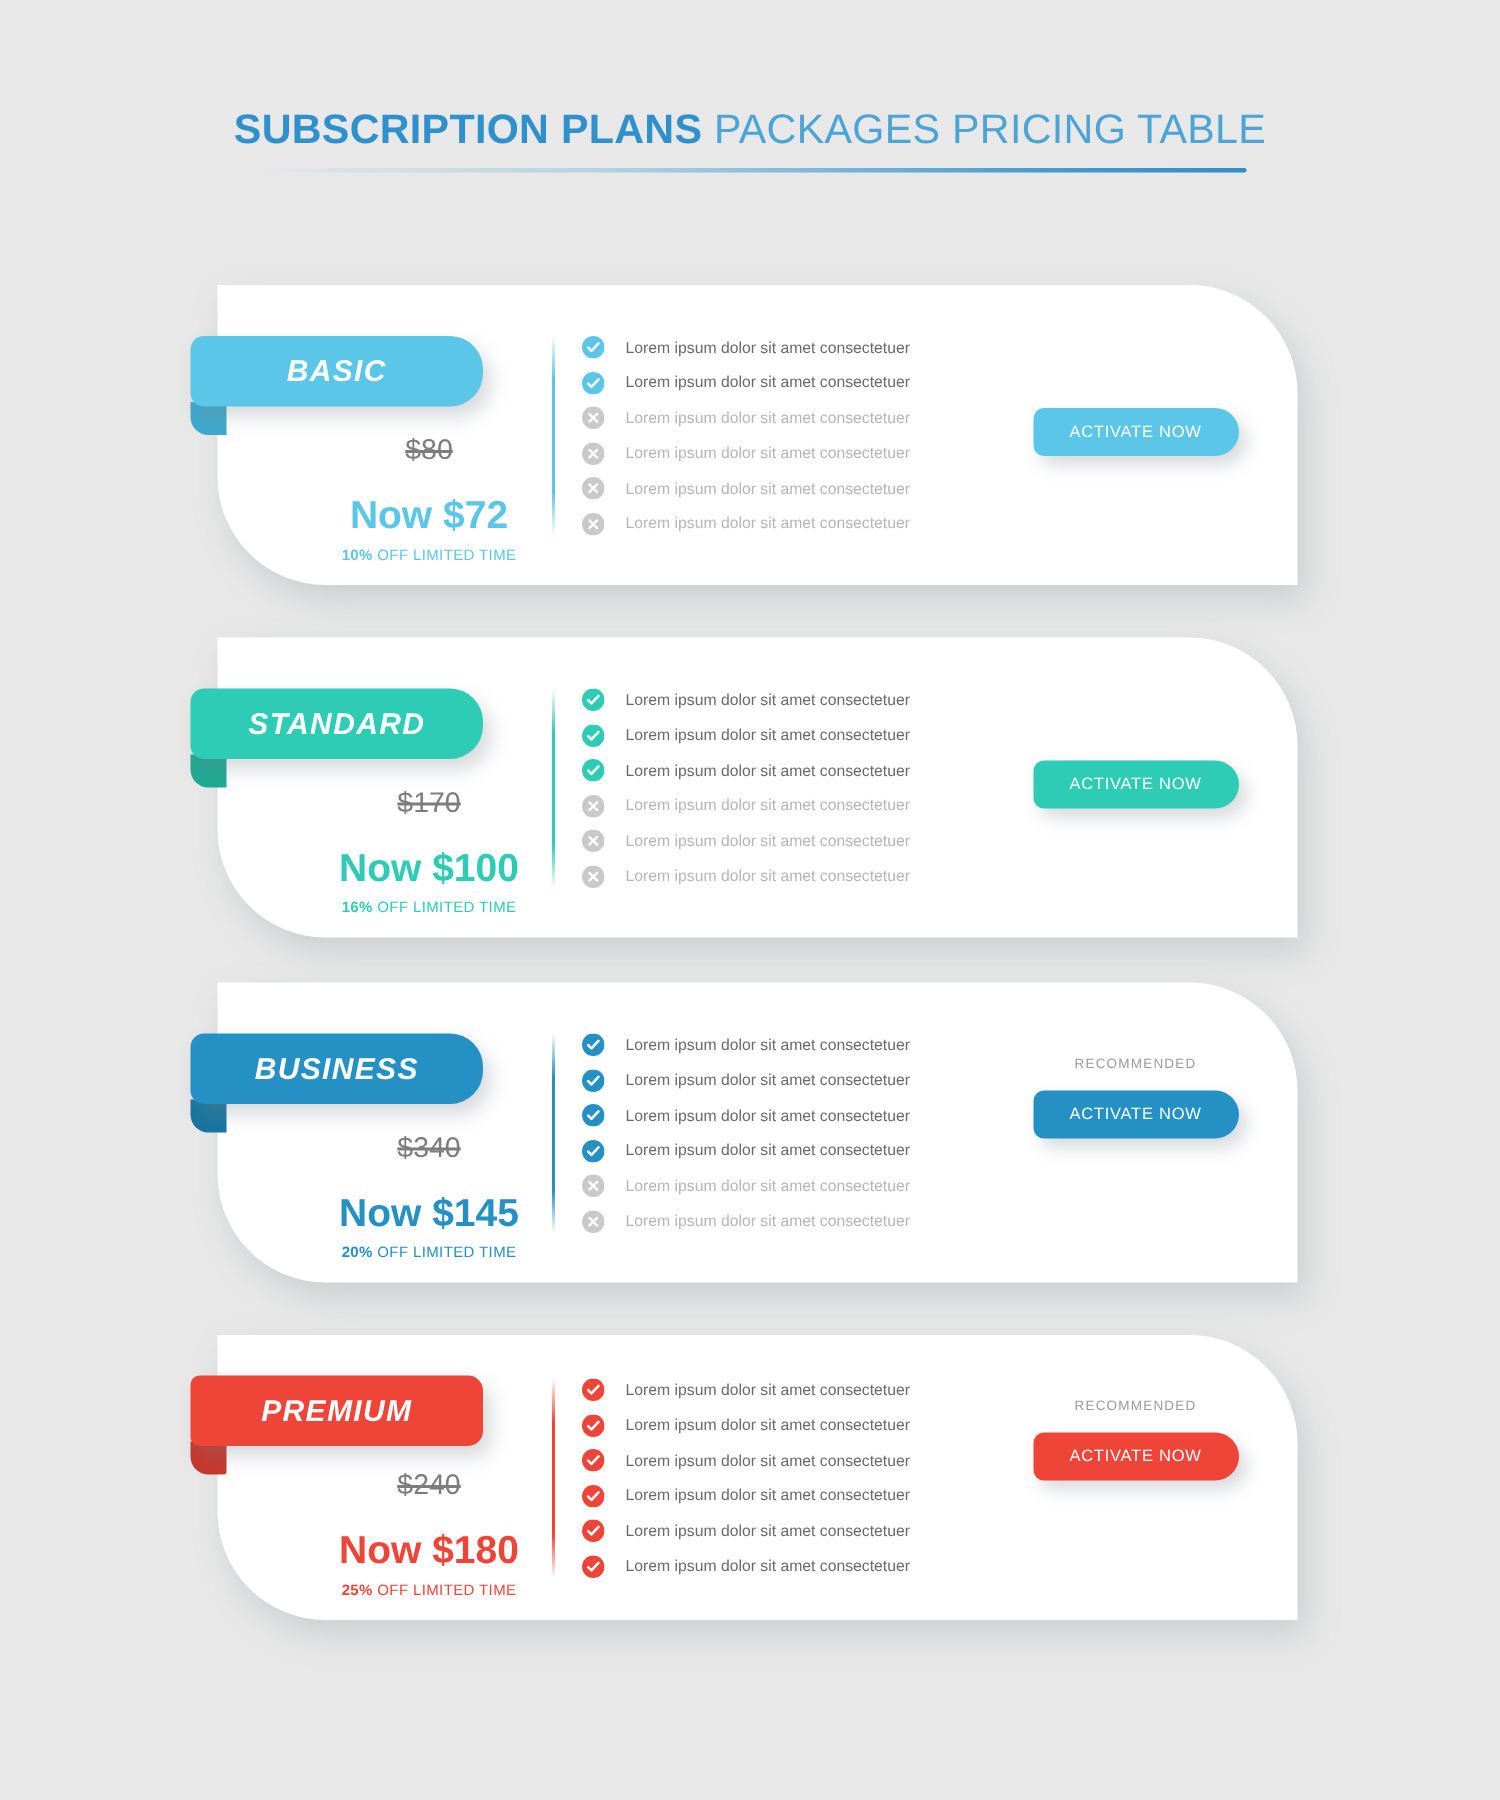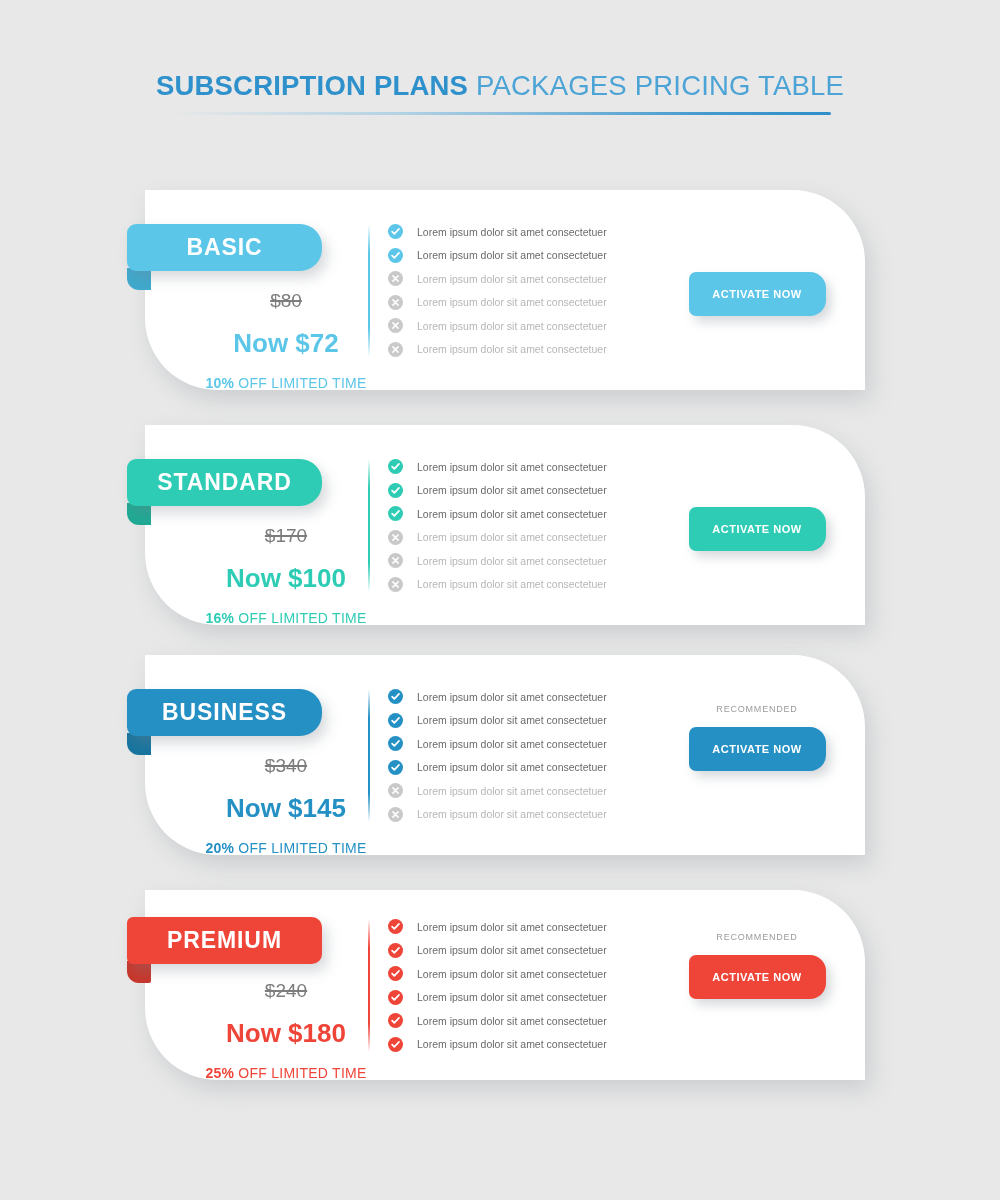--- a/index.html
+++ b/index.html
@@ -82,23 +82,24 @@
     justify-content: center;
     box-shadow: 5px 7px 13px rgba(120,130,140,0.30);
     z-index: 3;
   }
   .ribbon.rounded {
     border-radius: 9px 22px 22px 9px;
   }
   .ribbon-label {
     color: #ffffff;
     font-weight: bold;
-    font-size: 23px;
+    font-size: 20px;
     letter-spacing: 0.9px;
     line-height: 1;
+    font-style: italic;
   }
   .ribbon-fold {
     position: absolute;
     left: -18px;
     width: 24px;
     height: 22px;
     border-radius: 0 0 0 12px;
     z-index: 2;
   }
   .ribbon-fold.sq { border-radius: 0 0 2px 12px; }
@@ -118,23 +119,23 @@
     font-weight: normal;
     line-height: 1.2;
   }
   .price-new {
     font-size: 26px;
     font-weight: bold;
     line-height: 1.25;
     margin-top: 14px;
   }
   .price-note {
-    font-size: 14px;
+    font-size: 10px;
     letter-spacing: 0.25px;
-    margin-top: 16px;
+    margin-top: 6px;
     line-height: 1.2;
   }
   .price-note b { font-weight: bold; }
   .price-note span { font-weight: normal; }
 
   
   .divider {
     position: absolute;
     width: 2px;
     border-radius: 2px;
@@ -177,26 +178,26 @@
     font-size: 9px;
     letter-spacing: 0.8px;
     color: #9b9b9b;
     line-height: 1;
     margin-bottom: 13px;
     text-align: center;
   }
   .cta-btn {
     display: block;
     width: 137px;
-    height: 44px;
+    height: 32px;
     border: none;
     cursor: pointer;
     color: #ffffff;
     font-family: "Liberation Sans", sans-serif;
-    font-weight: bold;
+    font-weight: normal;
     font-size: 11px;
     letter-spacing: 0.5px;
     border-radius: 7px 16px 16px 7px;
     box-shadow: 5px 6px 11px rgba(120,130,140,0.30);
     line-height: 32px;
     padding: 0;
     text-align: center;
   }
 </style>
 </head>

